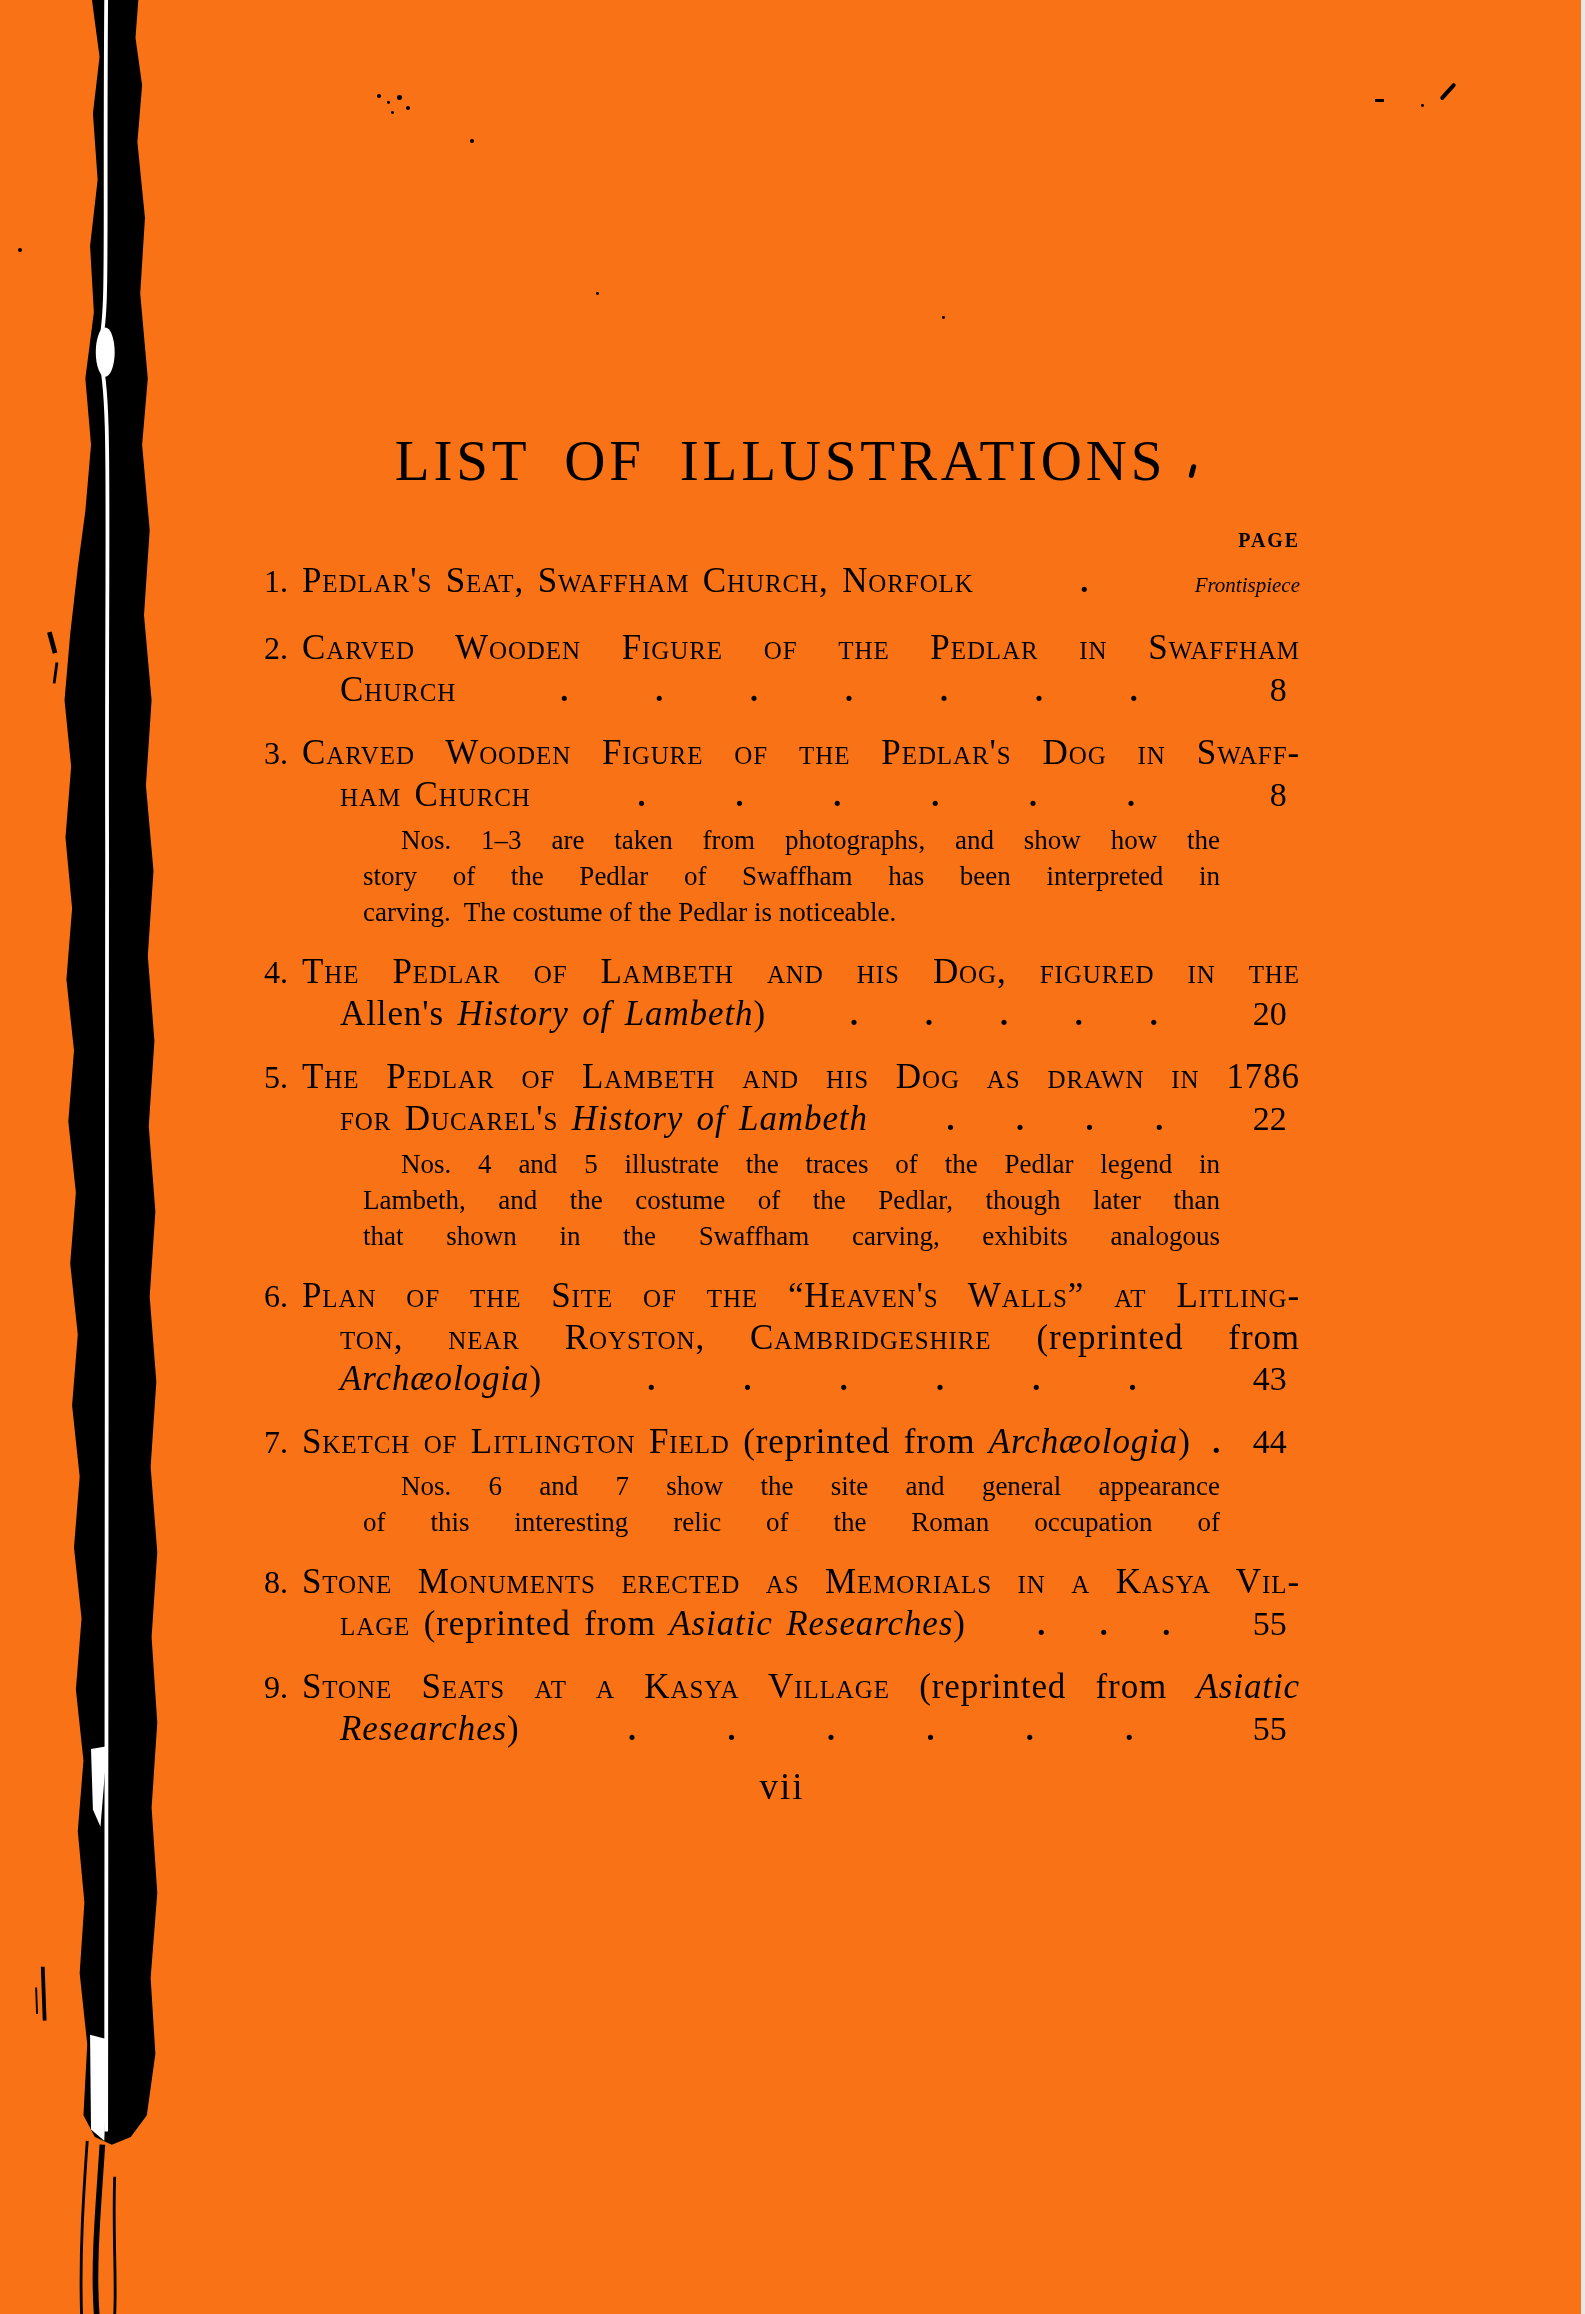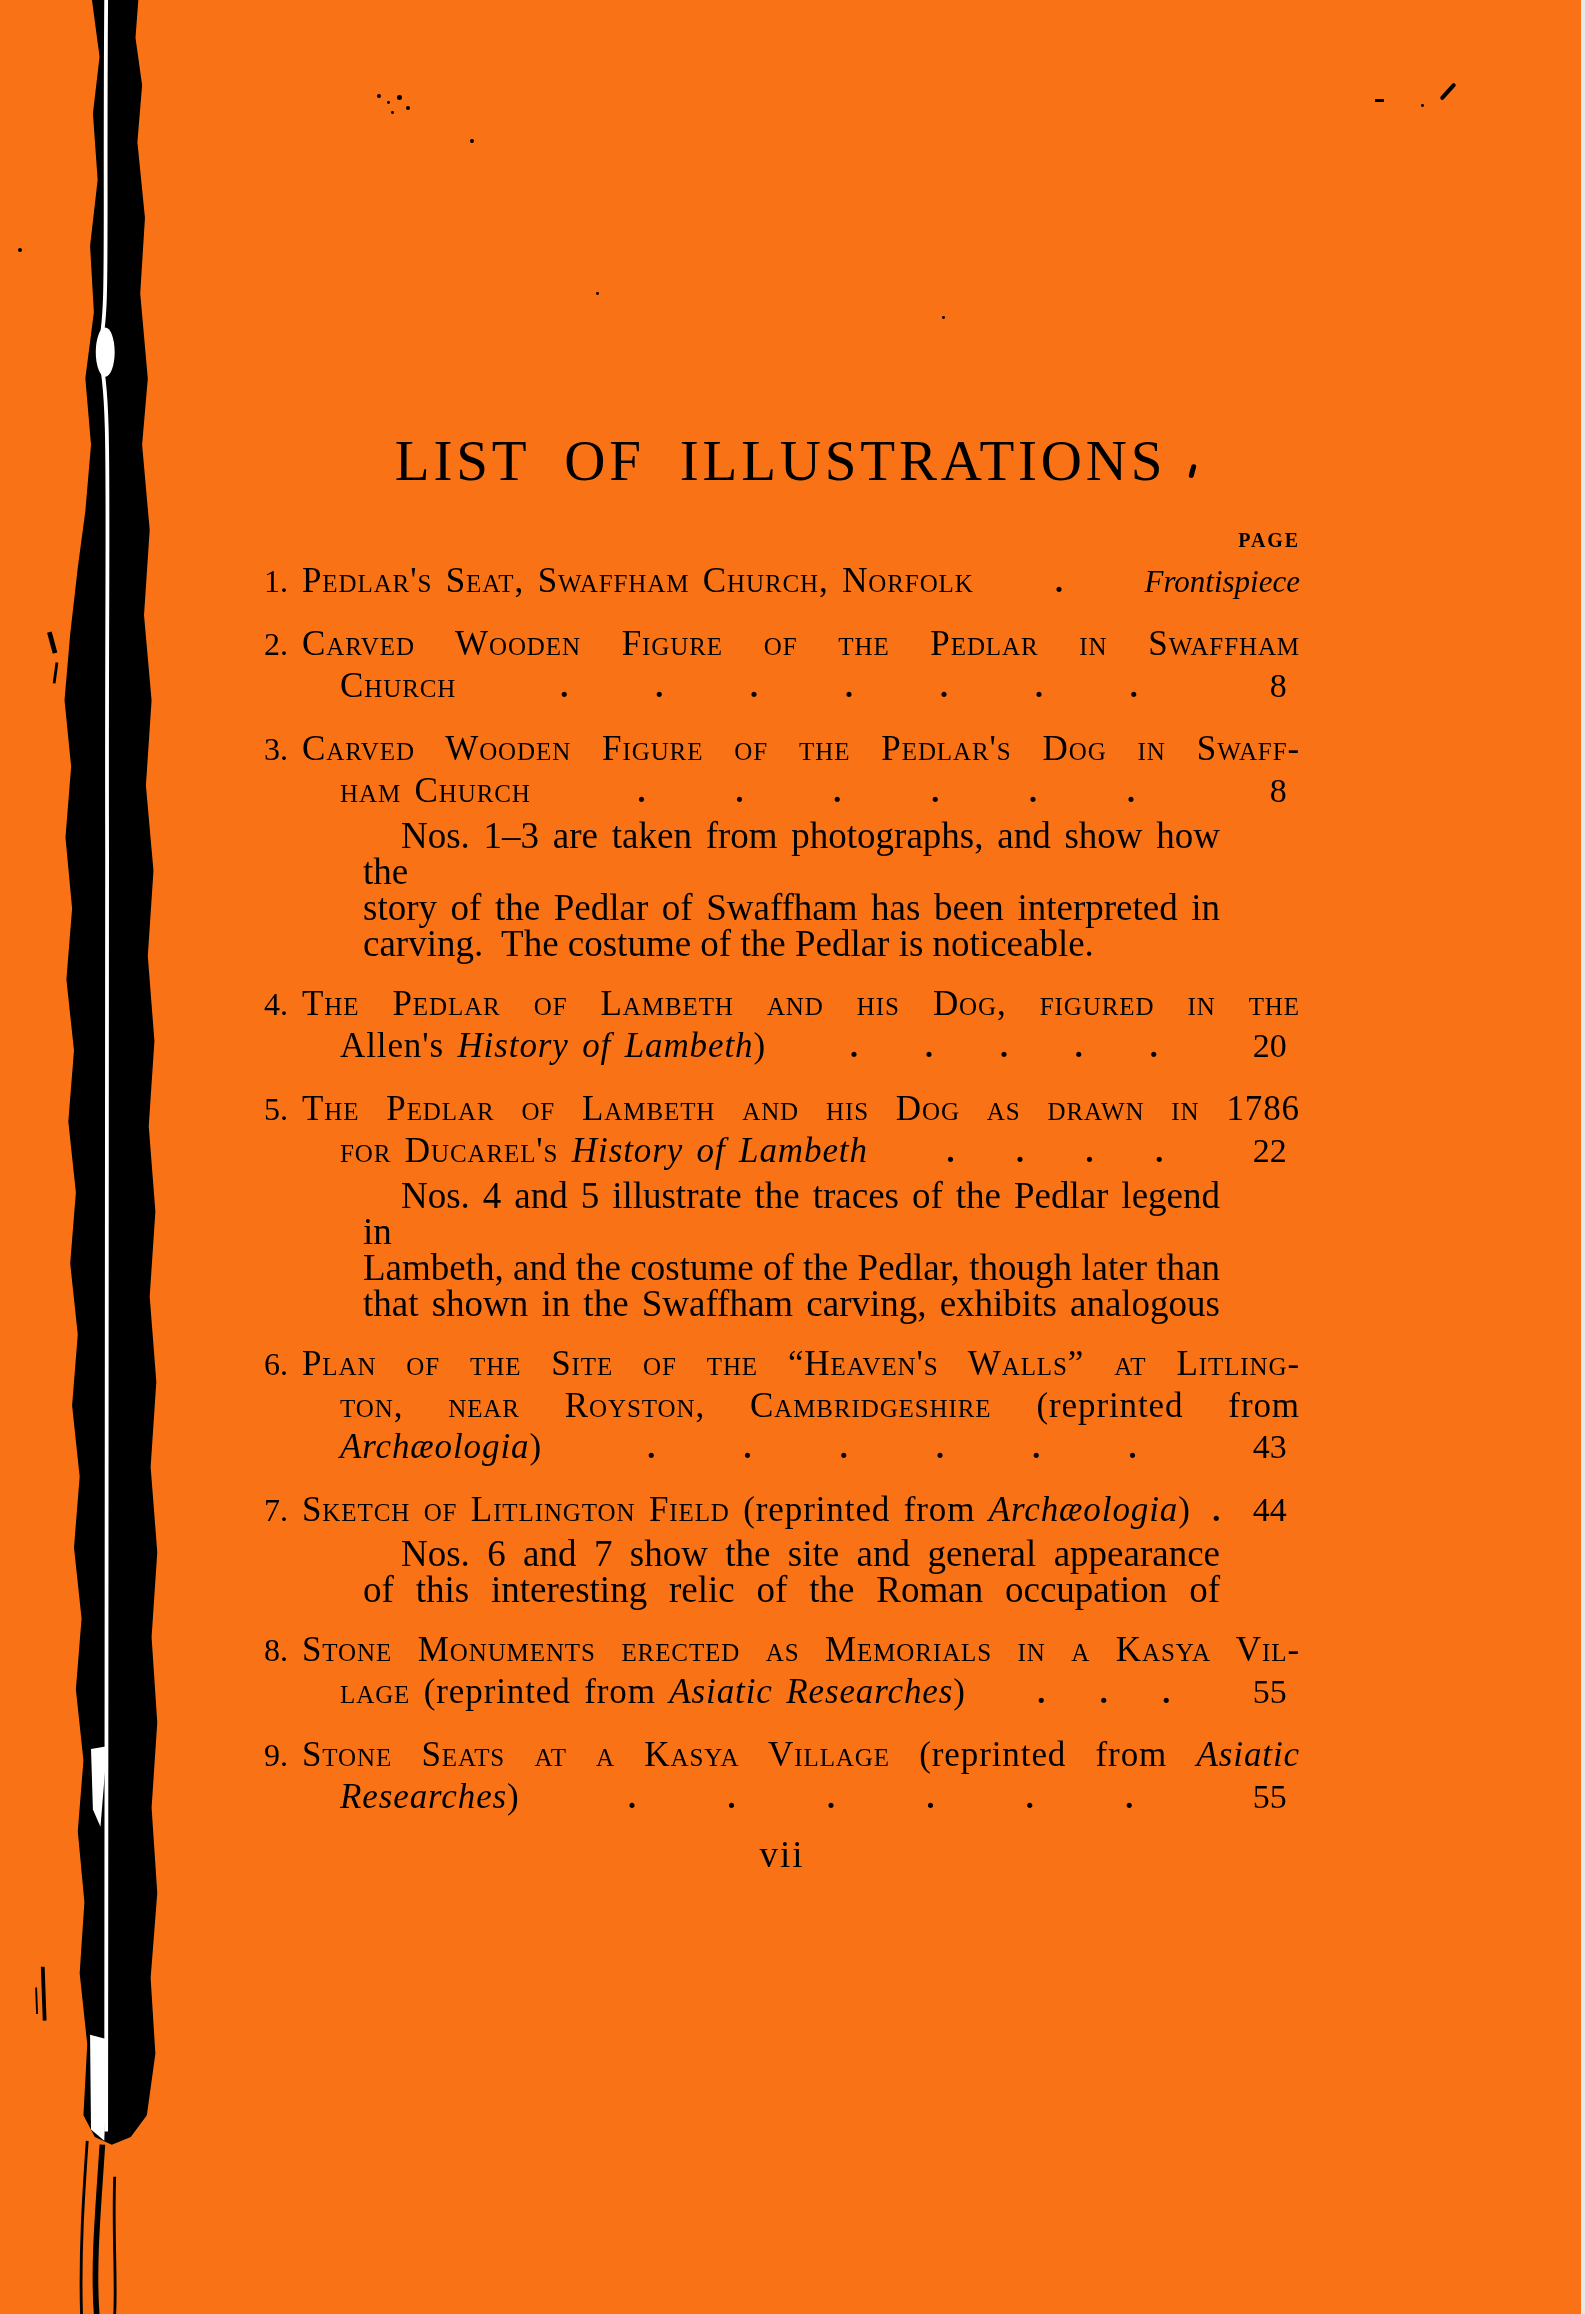--- a/index.html
+++ b/index.html
@@ -20,23 +20,23 @@
   .txt{letter-spacing:0.9px;word-spacing:3.8px;}
   .txt.fill{flex:1 1 auto;text-align:justify;text-align-last:justify;}
   .sc{font-variant:small-caps;}
   .it{font-style:italic;}
   .rm{font-style:normal;}
   .leader{flex:1 1 auto;display:flex;justify-content:space-evenly;align-items:baseline;
           padding:0 17px;}
   .dot{font-size:32px;font-weight:bold;line-height:41px;}
   .pg{flex:none;text-align:right;font-size:34px;}
   .pg:not(.it){padding-right:13.2px;min-width:45px;}
-  .pg.it{font-style:italic;font-size:31px;}
+  .pg.it{font-style:italic;font-size:21px;}
   .note{margin-top:5.7px;margin-bottom:7.6px;padding-left:99px;padding-right:80px;
-        font-size:37px;line-height:36px;}
+        font-size:27px;line-height:36px;}
   .noteline{white-space:pre-wrap;text-align:justify;text-align-last:justify;}
   .noteline.nfirst{text-indent:38px;}
   .noteline.nlast{text-align-last:auto;}
   .folio{text-align:center;font-size:37px;letter-spacing:1.9px;margin-top:15px;}
   
   #binding{position:absolute;left:0;top:0;}
   .speck{position:absolute;background:#000;border-radius:50%;}
   .stroke{position:absolute;background:#000;}
 </style>
 </head>

